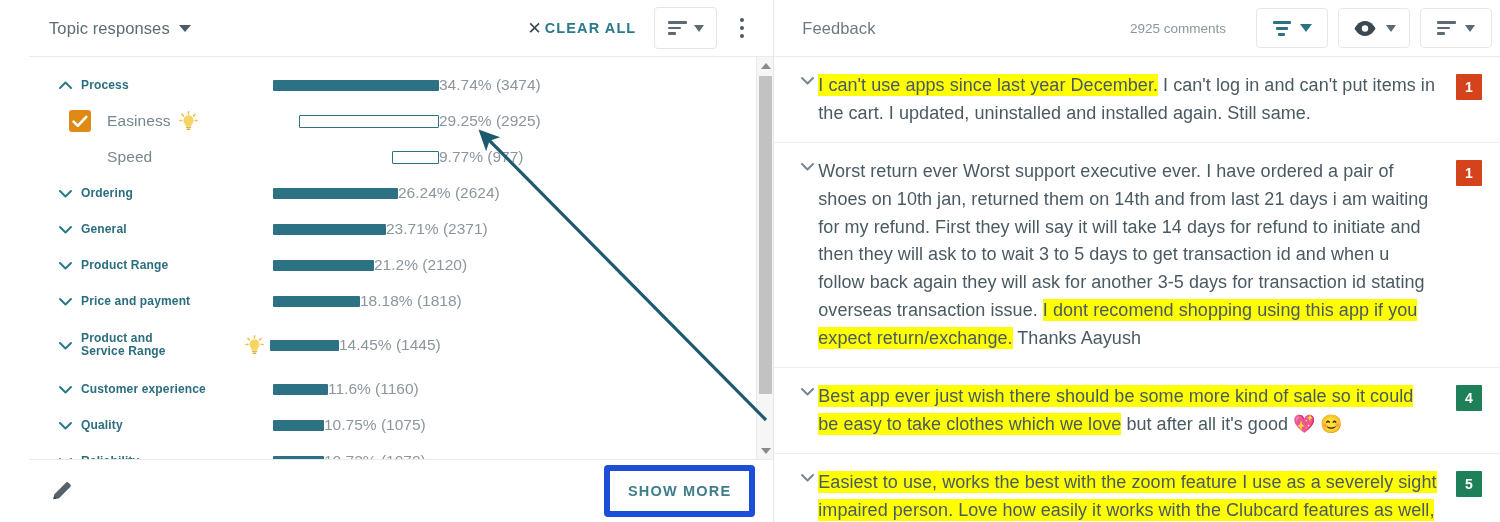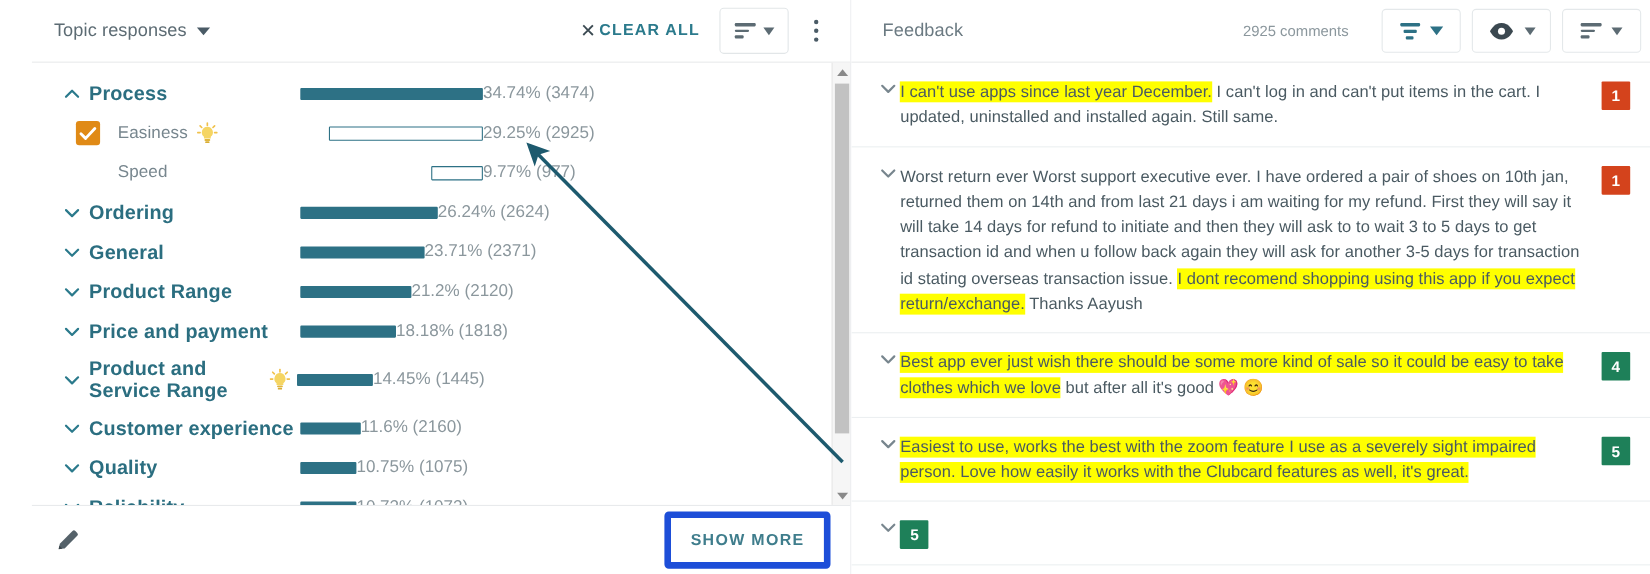--- a/index.html
+++ b/index.html
@@ -76,21 +76,21 @@
     position: relative;
   }
   .topic-row.tall { height: 52px; }
   .chev {
     width: 16px; flex: 0 0 16px; color: #2b7a8c;
     font-size: 14px; line-height: 1; margin-right: 8px;
     display:flex; align-items:center; justify-content:center; cursor: pointer;
   }
   .chev svg { display:block; }
   .topic-name {
-    font-size: 18px; font-weight: bold; color: #2b6e80;
+    font-size: 12px; font-weight: bold; color: #2b6e80;
     white-space: nowrap; letter-spacing: .15px;
   }
   .topic-name.two-line { line-height: 1.12; white-space: normal; width: 128px; }
   .sub-row { padding-left: 40px; text-align: right; }
   .sub-row .sub-name { font-size: 15.5px; color: #77868e; font-weight: normal; letter-spacing: .1px;}
   .checkbox {
     width: 22px; height: 22px; border-radius: 3px;
     background: #e08a16; flex: 0 0 22px;
     display: flex; align-items: center; justify-content: center;
     margin-right: 16px; cursor: pointer;
@@ -179,21 +179,21 @@
   .fb-item {
     display: flex; align-items: flex-start;
     padding: 15px 18px 14px 22px;
     border-bottom: 1px solid #eceff1;
   }
   .fb-chev {
     flex: 0 0 22px; color: #78868e; margin-top: 3px;
     display:flex; align-items:center; justify-content:center; cursor:pointer;
   }
   .fb-text {
-    flex: 1; font-size: 15px; line-height: 1.55;
+    flex: 1; font-size: 18px; line-height: 1.55;
     color: #4a5a62; padding-right: 18px; letter-spacing: .05px;
   }
   .fb-text mark { background: #ffff00; color: #4a5a62; padding: 1px 0; }
   .badge {
     flex: 0 0 26px; width: 26px; height: 26px;
     display: flex; align-items: center; justify-content: center;
     color: #fff; font-size: 14px; font-weight: bold;
     margin-top: 2px; border-radius: 1px;
   }
   .badge.neg { background: #d4431c; }
@@ -361,21 +361,21 @@
           </div>
           <div class="topic-row">
             <span class="chev">
               <svg width="15" height="11" viewBox="0 0 15 11">
                 <path d="M2 3 L7.5 8.5 L13 3" fill="none" stroke="currentColor" stroke-width="2" stroke-linecap="round" stroke-linejoin="round"></path>
               </svg>
             </span>
             <span class="topic-name">Customer experience</span>
             <div class="bar-area">
               <div class="bar" style="width:55px"></div>
-              <span class="bar-label">11.6% (2160)</span>
+              <span class="bar-label">11.6% (1160)</span>
             </div>
           </div>
           <div class="topic-row">
             <span class="chev">
               <svg width="15" height="11" viewBox="0 0 15 11">
                 <path d="M2 3 L7.5 8.5 L13 3" fill="none" stroke="currentColor" stroke-width="2" stroke-linecap="round" stroke-linejoin="round"></path>
               </svg>
             </span>
             <span class="topic-name">Quality</span>
             <div class="bar-area">

